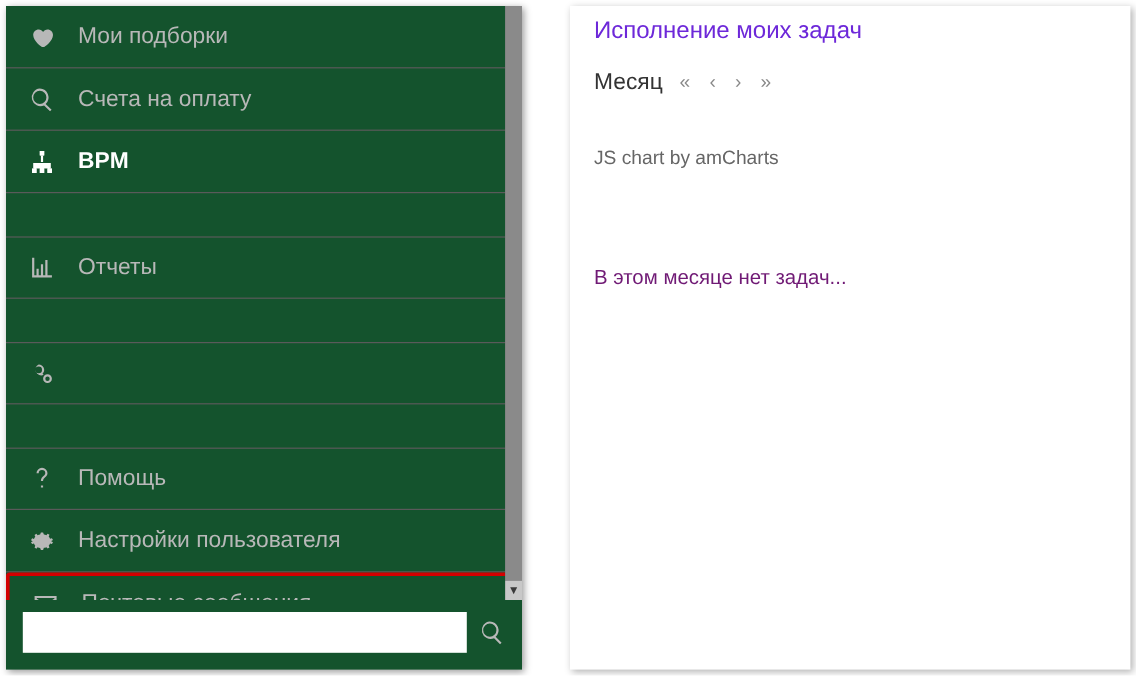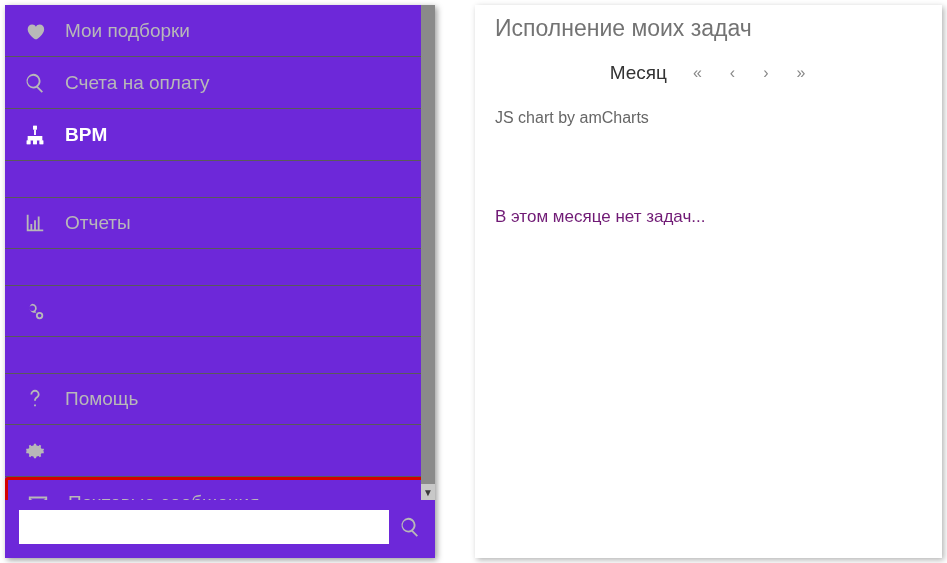--- a/index.html
+++ b/index.html
@@ -13,21 +13,21 @@
   }
   .container {
     display: flex;
     width: 100%;
     height: 100%;
     gap: 40px;
     padding: 5px;
   }
   .sidebar {
     width: 430px;
-    background: #6d28d9;
+    background: #14532d;
     display: flex;
     flex-direction: column;
     position: relative;
     box-shadow: 2px 2px 6px rgba(0,0,0,0.4);
   }
   .sidebar-scroll {
     flex: 1;
     overflow: hidden;
   }
   .sidebar-item {
@@ -109,33 +109,32 @@
     background: #c8c8c8;
   }
 
   .main {
     flex: 1;
     background: #fff;
     padding: 10px 20px;
     box-shadow: 2px 2px 6px rgba(0,0,0,0.3);
   }
   .main-title {
-    font-size: 23px;
-    color: #737373;
+    font-size: 20px;
+    color: #6d28d9;
     font-weight: 500;
     margin-bottom: 20px;
   }
   .period-row {
     display: flex;
     align-items: center;
-    gap: 24px;
+    gap: 12px;
     font-size: 19px;
     color: #333;
-    margin-bottom: 25px;
-    justify-content: center;
+    margin-bottom: 44px;
   }
   .period-nav {
     color: #888;
     cursor: pointer;
     font-size: 16px;
     padding: 0 2px;
   }
   .period-current {
     color: #2a8cd6;
     cursor: pointer;
@@ -210,20 +209,21 @@
             </svg>
         </span>
         <span>Помощь</span>
       </div>
       <div class="sidebar-item">
         <span class="icon">
           <svg viewBox="0 0 24 24">
               <path d="M12 8a4 4 0 110 8 4 4 0 010-8zm0 2a2 2 0 100 4 2 2 0 000-4zm8.4 2l1.6.9-1 1.7-1.7-.5a7 7 0 01-1.2 2l.7 1.6-1.7 1-1.1-1.3a7 7 0 01-2.3.6L13 20h-2l-.7-1.9a7 7 0 01-2.3-.6l-1.1 1.3-1.7-1 .7-1.6a7 7 0 01-1.2-2L3 14.6l-1-1.7L3.6 12 2 11.1l1-1.7 1.7.5a7 7 0 011.2-2L5.2 6.3l1.7-1L8 6.6a7 7 0 012.3-.6L11 4h2l.7 1.9a7 7 0 012.3.6l1.1-1.3 1.7 1-.7 1.6a7 7 0 011.2 2l1.7-.5 1 1.7-1.6.9z"></path>
             </svg>
         </span>
+        <span>Настройки пользователя</span>
       </div>
       <div class="sidebar-item highlight-box">
         <span class="icon">
           <svg viewBox="0 0 24 24">
               <path d="M2 5h20v14H2V5zm2 2v.5l8 5 8-5V7H4zm0 3v7h16v-7l-8 5-8-5z"></path>
             </svg>
         </span>
         <span>Почтовые сообщения</span>
       </div>
     </div>

